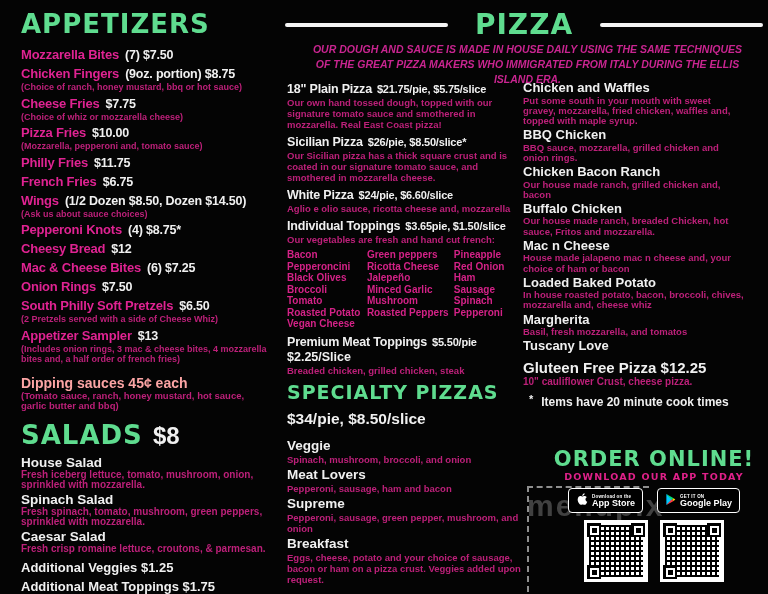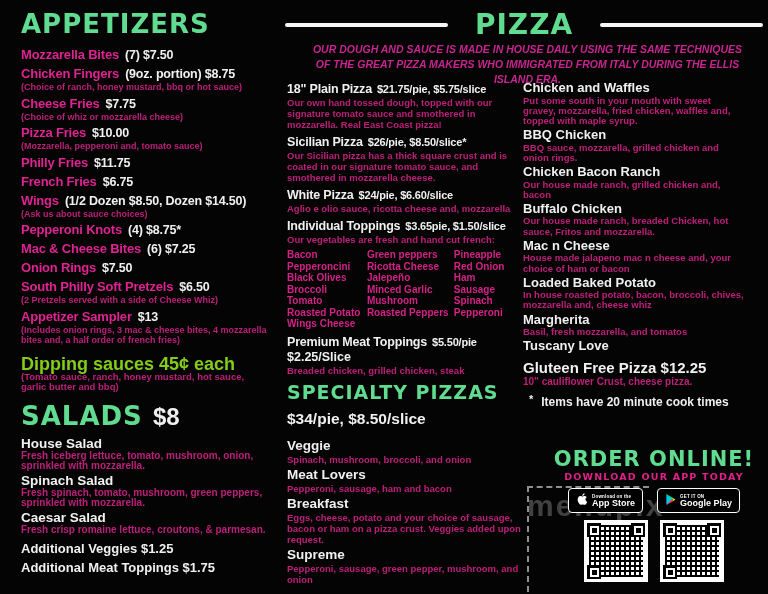--- a/index.html
+++ b/index.html
@@ -11,21 +11,21 @@
   .ds:empty{display:none;}
   .ln{white-space:nowrap;letter-spacing:-0.2px;}
 
   
   .col-left{position:absolute;left:21px;top:8px;width:247px;}
   .h-app{font-size:26px;line-height:32px;margin-bottom:5px;}
   .col-left .mi{margin-bottom:1px;}
   .col-left .nm{font-size:13px;line-height:14px;color:#E02392;margin-right:6px;}
   .col-left .pr{font-size:12.5px;color:#F0F0F0;}
   .dip{margin-top:11px;}
-  .dip-t{font-size:18px;line-height:15px;color:#84cc16;}
+  .dip-t{font-size:14px;line-height:15px;color:#fca5a5;}
   .dip .ds{font-size:9.5px;line-height:10.5px;}
   .h-sal{font-size:26px;line-height:30px;margin-top:8px;margin-bottom:4px;}
   .h-sal .white{font-family:"Liberation Sans",sans-serif;font-weight:bold;font-size:24px;letter-spacing:0;}
   .salad{margin-bottom:2px;}
   .salad .nm{font-size:13.5px;line-height:15px;color:#F0F0F0;}
   .salad .ds{font-size:10px;line-height:10.5px;}
   .extras{margin-top:6px;}
   .extra{font-size:13px;line-height:15px;color:#F0F0F0;margin-bottom:4px;}
 
   
@@ -130,20 +130,24 @@
         <div class="mi">
           <div class="ln"><span class="nm">Wings</span><span class="pr">(1/2 Dozen $8.50, Dozen $14.50)</span></div>
           <div class="ds">(Ask us about sauce choices)</div>
         </div>
 
         <div class="mi">
           <div class="ln"><span class="nm">Pepperoni Knots</span><span class="pr">(4) $8.75*</span></div>
 
         </div>
 
+        <div class="mi">
+          <div class="ln"><span class="nm">Cheesy Bread</span><span class="pr">$12</span></div>
+
+        </div>
 
         <div class="mi">
           <div class="ln"><span class="nm">Mac &amp; Cheese Bites</span><span class="pr">(6)  $7.25</span></div>
 
         </div>
 
         <div class="mi">
           <div class="ln"><span class="nm">Onion Rings</span><span class="pr">$7.50</span></div>
 
         </div>
@@ -226,21 +230,21 @@
 
     <div class="tops">
       <div class="tcol1">
 
       <div class="top">Bacon</div>
           <div class="top">Pepperoncini</div>
           <div class="top">Black Olives</div>
           <div class="top">Broccoli</div>
           <div class="top">Tomato</div>
           <div class="top">Roasted Potato</div>
-          <div class="top">Wings Cheese</div>
+          <div class="top">Vegan Cheese</div>
         </div>
       <div class="tcol2">
 
       <div class="top">Green peppers</div>
           <div class="top">Ricotta Cheese</div>
           <div class="top">Jalepeño</div>
           <div class="top">Minced Garlic</div>
           <div class="top">Mushroom</div>
           <div class="top">Roasted Peppers</div>
         </div>
@@ -270,27 +274,27 @@
           <div class="nm">Veggie</div>
           <div class="ds">Spinach, mushroom, broccoli, and onion</div>
         </div>
 
         <div class="mi spec">
           <div class="nm">Meat Lovers</div>
           <div class="ds">Pepperoni, sausage, ham and bacon</div>
         </div>
 
         <div class="mi spec">
+          <div class="nm">Supreme</div>
+          <div class="ds">Pepperoni, sausage, green pepper, mushroom, and onion</div>
+        </div>
+
+        <div class="mi spec">
           <div class="nm">Breakfast</div>
           <div class="ds">Eggs, cheese, potato and your choice of sausage, bacon or ham on a pizza crust. Veggies added upon request.</div>
-        </div>
-
-        <div class="mi spec">
-          <div class="nm">Supreme</div>
-          <div class="ds">Pepperoni, sausage, green pepper, mushroom, and onion</div>
         </div>
       </div>
   </section>
 
   <section class="col-right">
     <div>
 
         <div class="mi">
           <div class="nm">Chicken and Waffles</div>
           <div class="ds">Put some south in your mouth with sweet gravey, mozzarella, fried chicken, waffles and, topped with maple syrup.</div>

